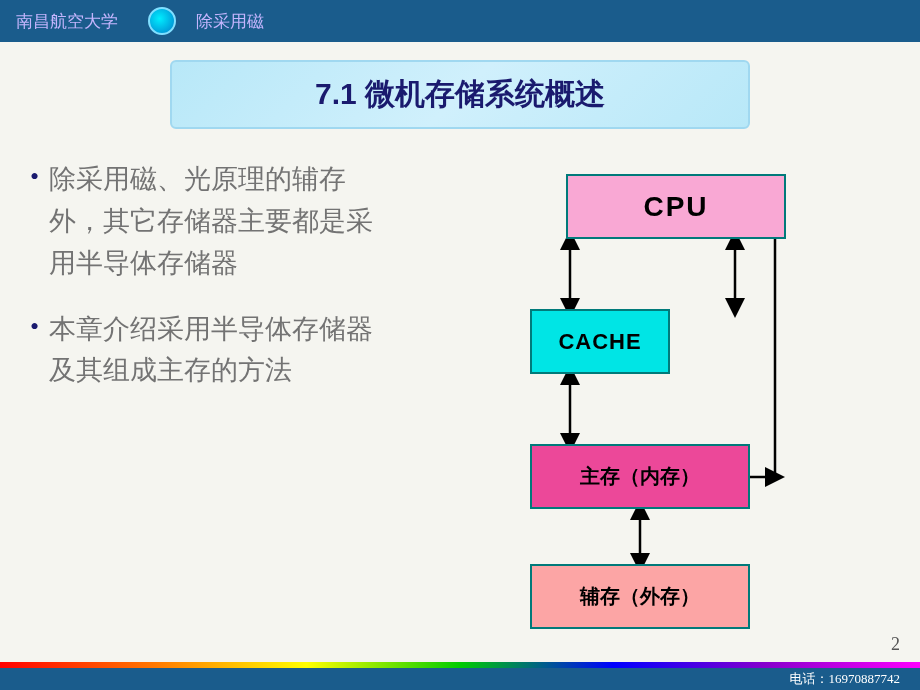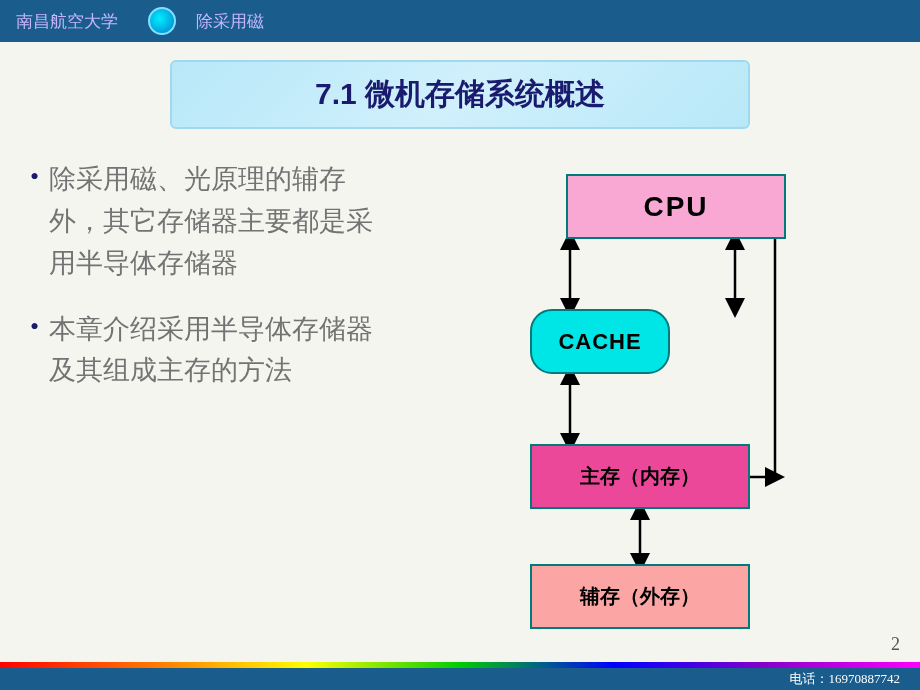--- a/index.html
+++ b/index.html
@@ -134,21 +134,20 @@
     }
 
     .box-cache {
       width: 140px;
       height: 65px;
       background: #00e5e5;
       left: 50px;
       top: 135px;
       font-size: 22px;
       letter-spacing: 1px;
-      border-radius: 22px;
     }
 
     .box-main {
       width: 220px;
       height: 65px;
       background: #ec4899;
       left: 50px;
       top: 270px;
       font-size: 20px;
       font-family: 'SimSun', serif;

